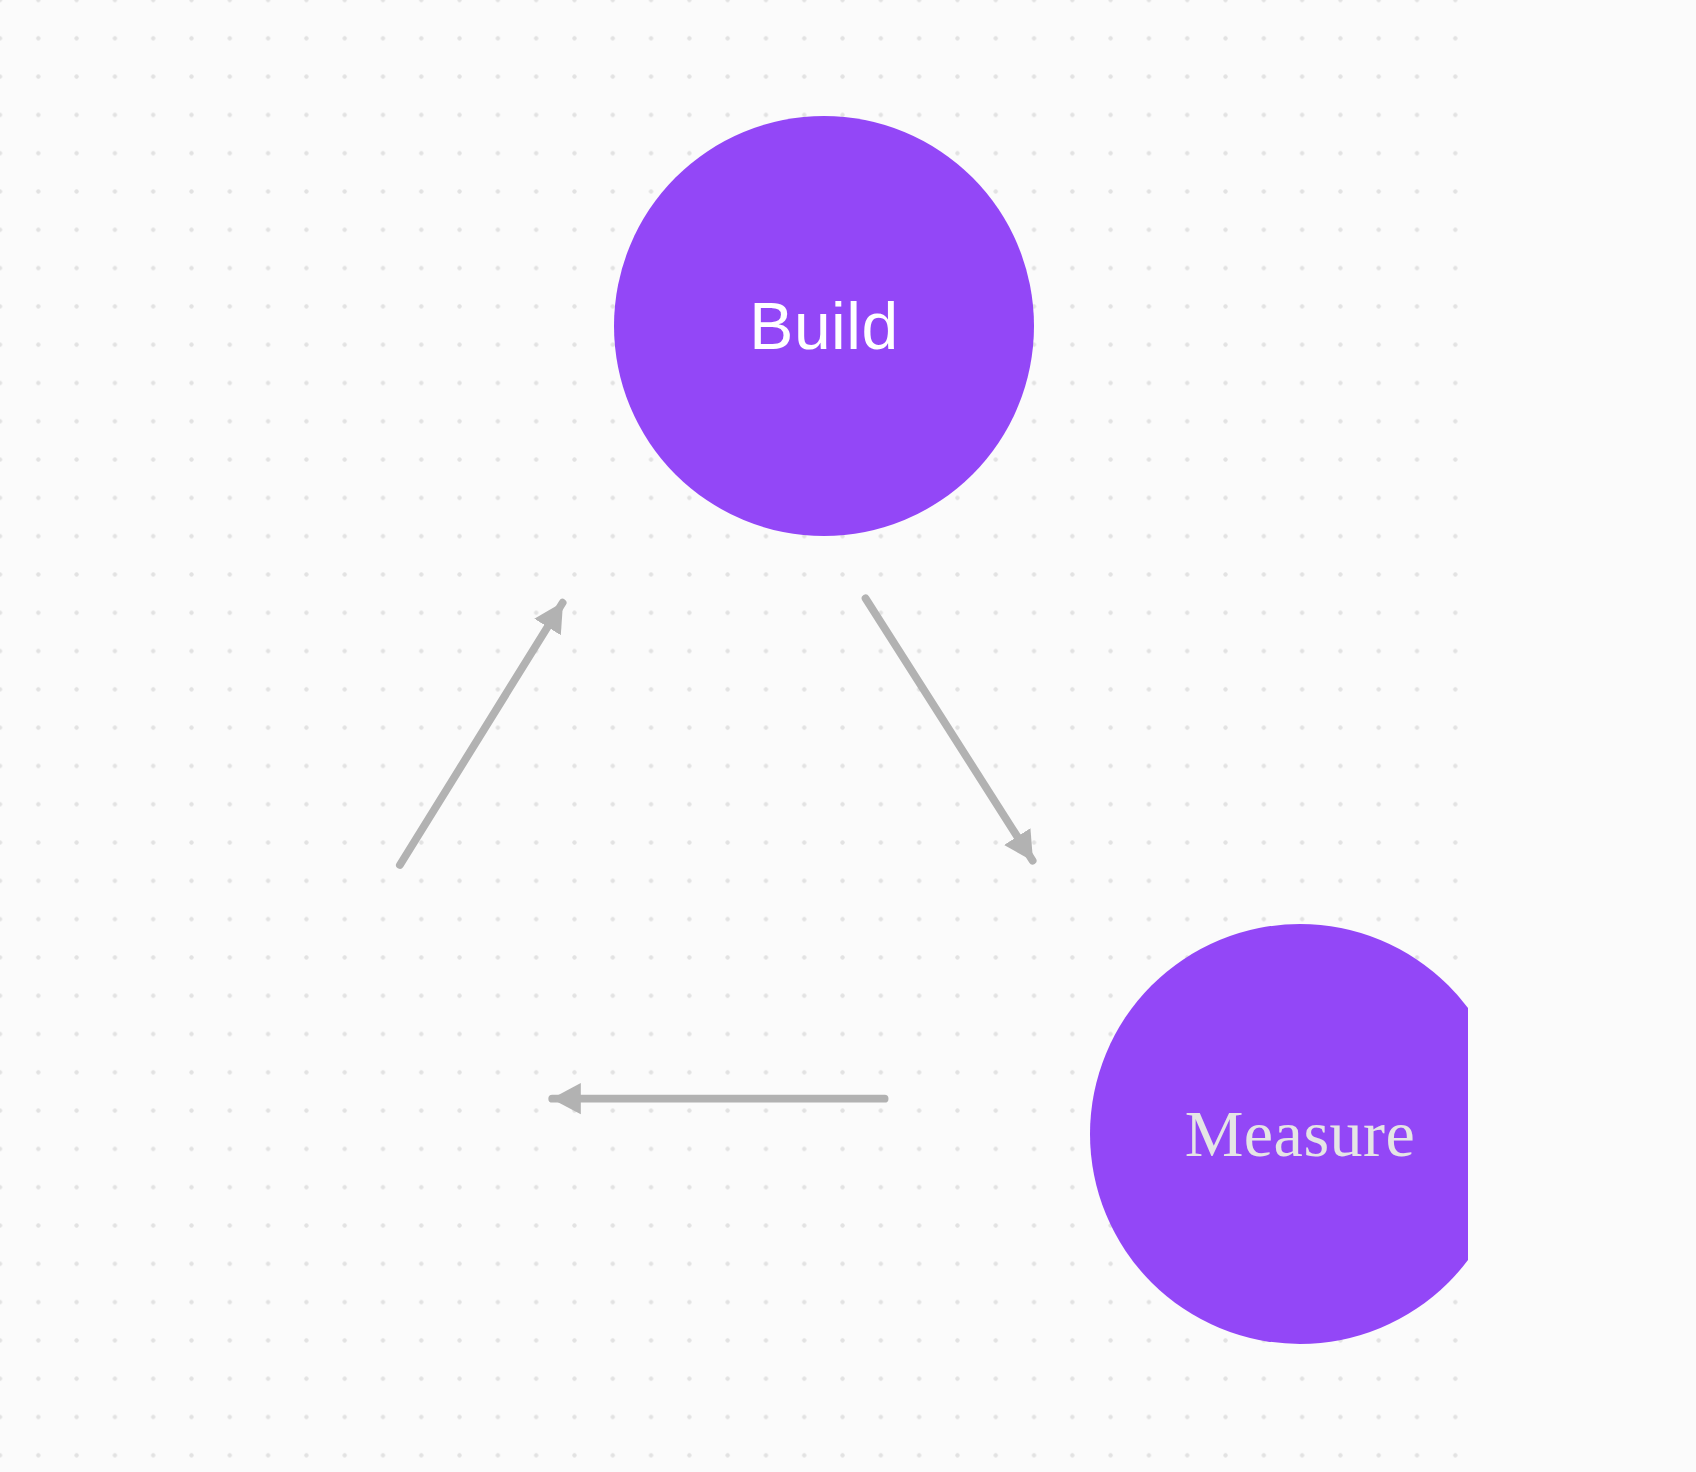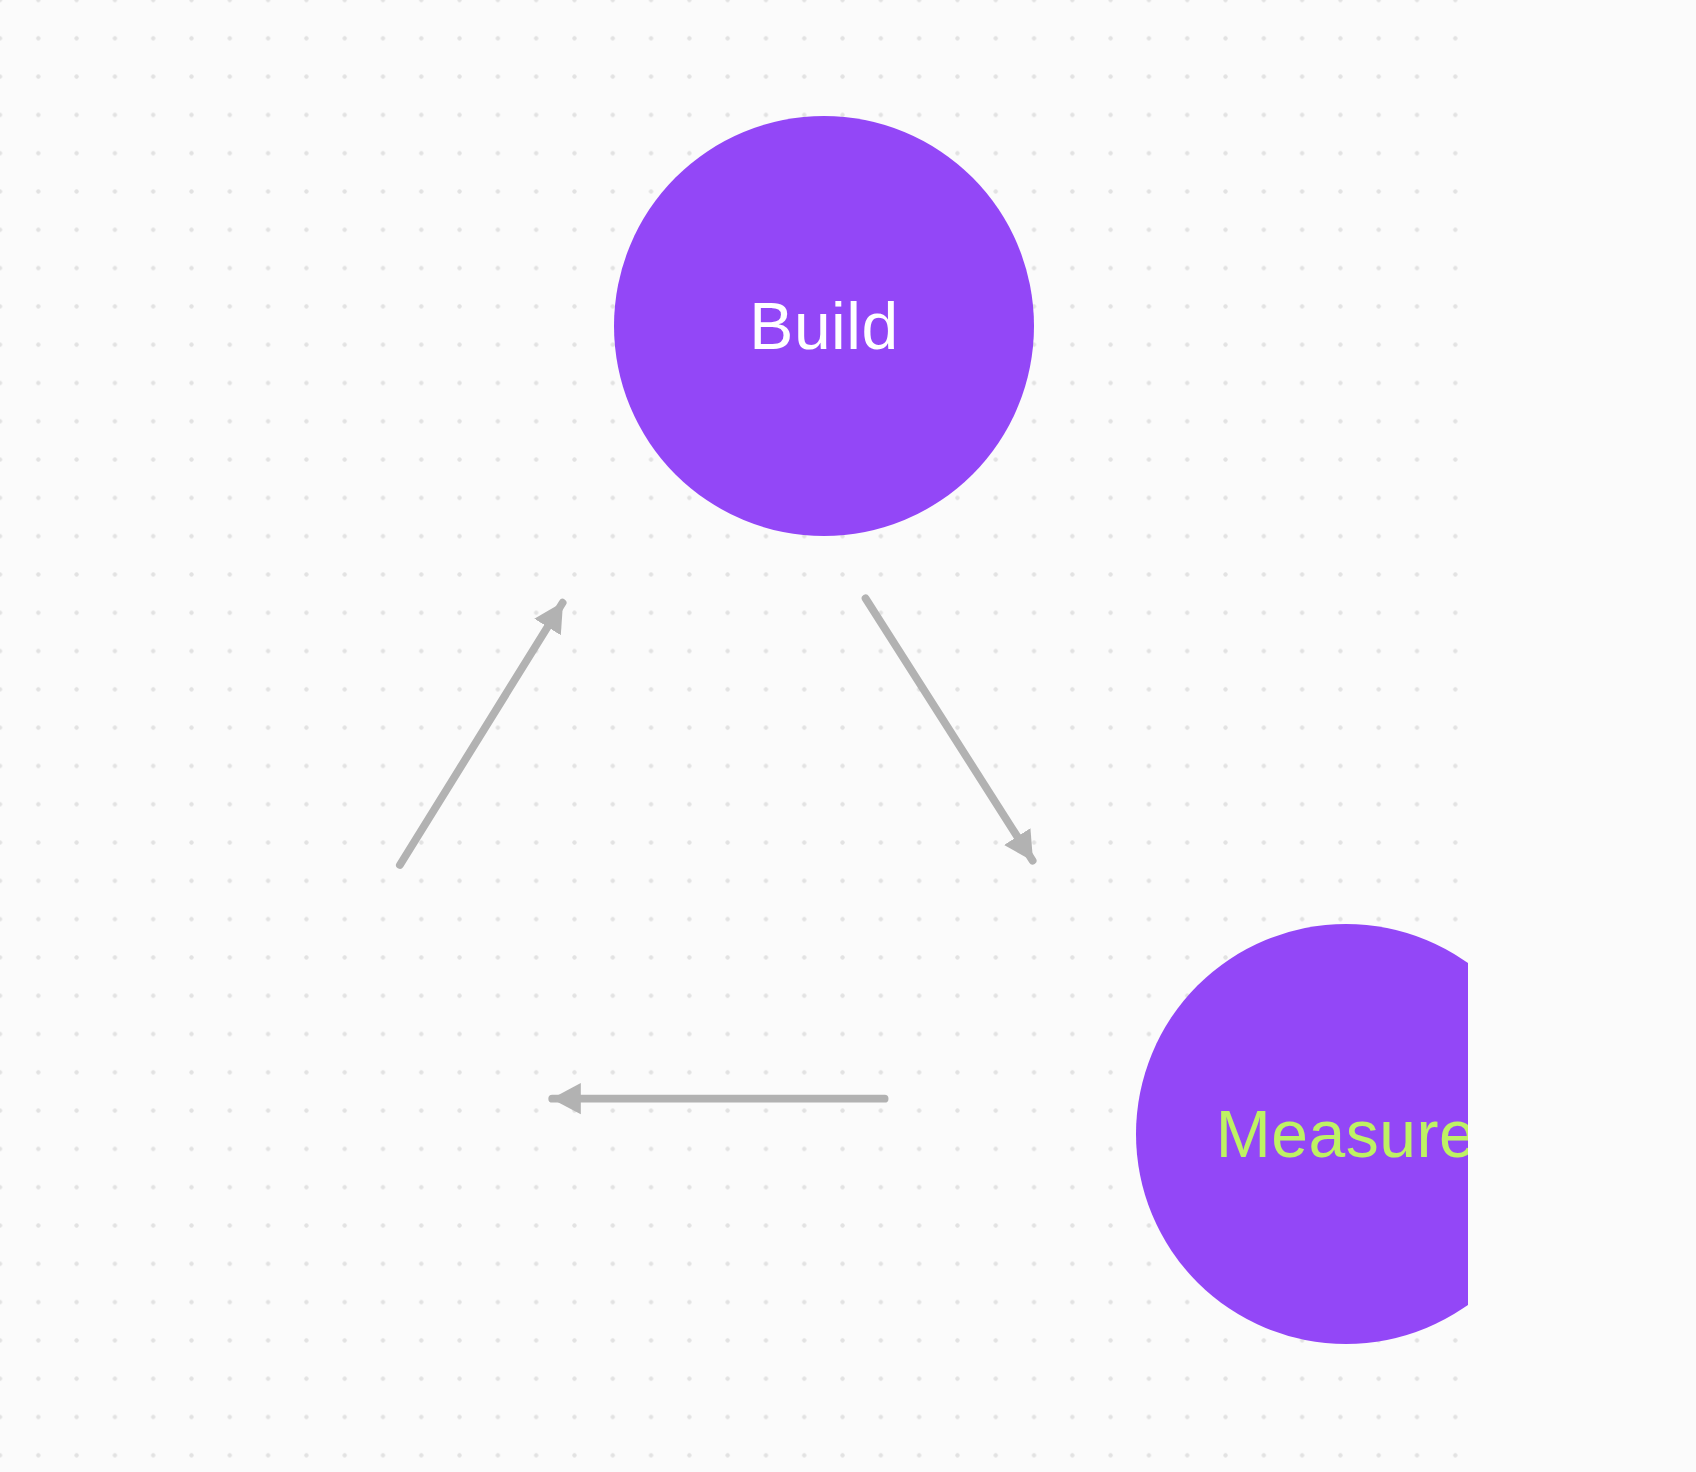--- a/index.html
+++ b/index.html
@@ -60,17 +60,17 @@
         <line x1="1000" y1="577" x2="1193" y2="880" stroke="#b2b2b2" stroke-width="9" stroke-linecap="round" marker-end="url(#arrowhead)"></line>
         <line x1="1022" y1="1155" x2="638" y2="1155" stroke="#b2b2b2" stroke-width="9" stroke-linecap="round" marker-end="url(#arrowhead)"></line>
       </g>
   </svg>
 
   <div class="node" style="left: 614px; top: 116px; height: 420px; width: 420px; background: rgb(147, 71, 247); color: rgb(255, 255, 255);">
     <span class="node-label">Build</span>
   </div>
 
 
-  <div class="node" style="left: 1136px; top: 924px; height: 420px; width: 420px; background: rgb(147, 71, 247); color: #bef264;">
+  <div class="node" style="left: 1090px; top: 924px; height: 420px; width: 420px; background: rgb(147, 71, 247); color: #e5e5e5; font-family: Liberation Serif, serif;">
     <span class="node-label">Measure</span>
   </div>
 
 </div>
 
 </body></html>

